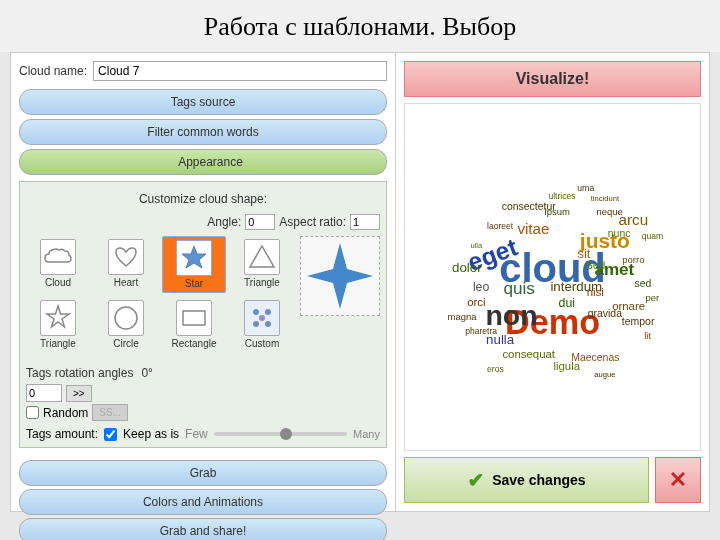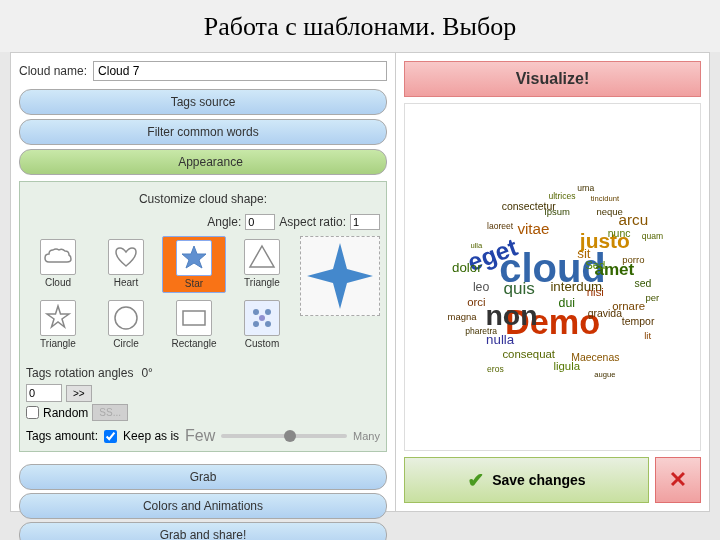--- a/index.html
+++ b/index.html
@@ -449,21 +449,21 @@
           <input type="checkbox" style="">
           <span>Random</span>
           <button class="arr-btn" style="background:#d0d0d0; color:#aaa; font-size:10px;">SS...</button>
         </div>
       </div>
 
       <div class="tags-amount-row">
         <span>Tags amount:</span>
         <input type="checkbox" checked="" style="">
         <span>Keep as is</span>
-        <span style="color:#888; font-size:16px;">Few</span>
+        <span style="color:#888; font-size:12px;">Few</span>
         <div class="slider">
           <div class="slider-thumb"></div>
         </div>
         <span style="color:#888; font-size:11px;">Many</span>
       </div>
     </div>
 
     <div class="bottom-tabs">
       <button class="tab-btn tab-btn-blue">Grab</button>
       <button class="tab-btn tab-btn-blue">Colors and Animations</button>

